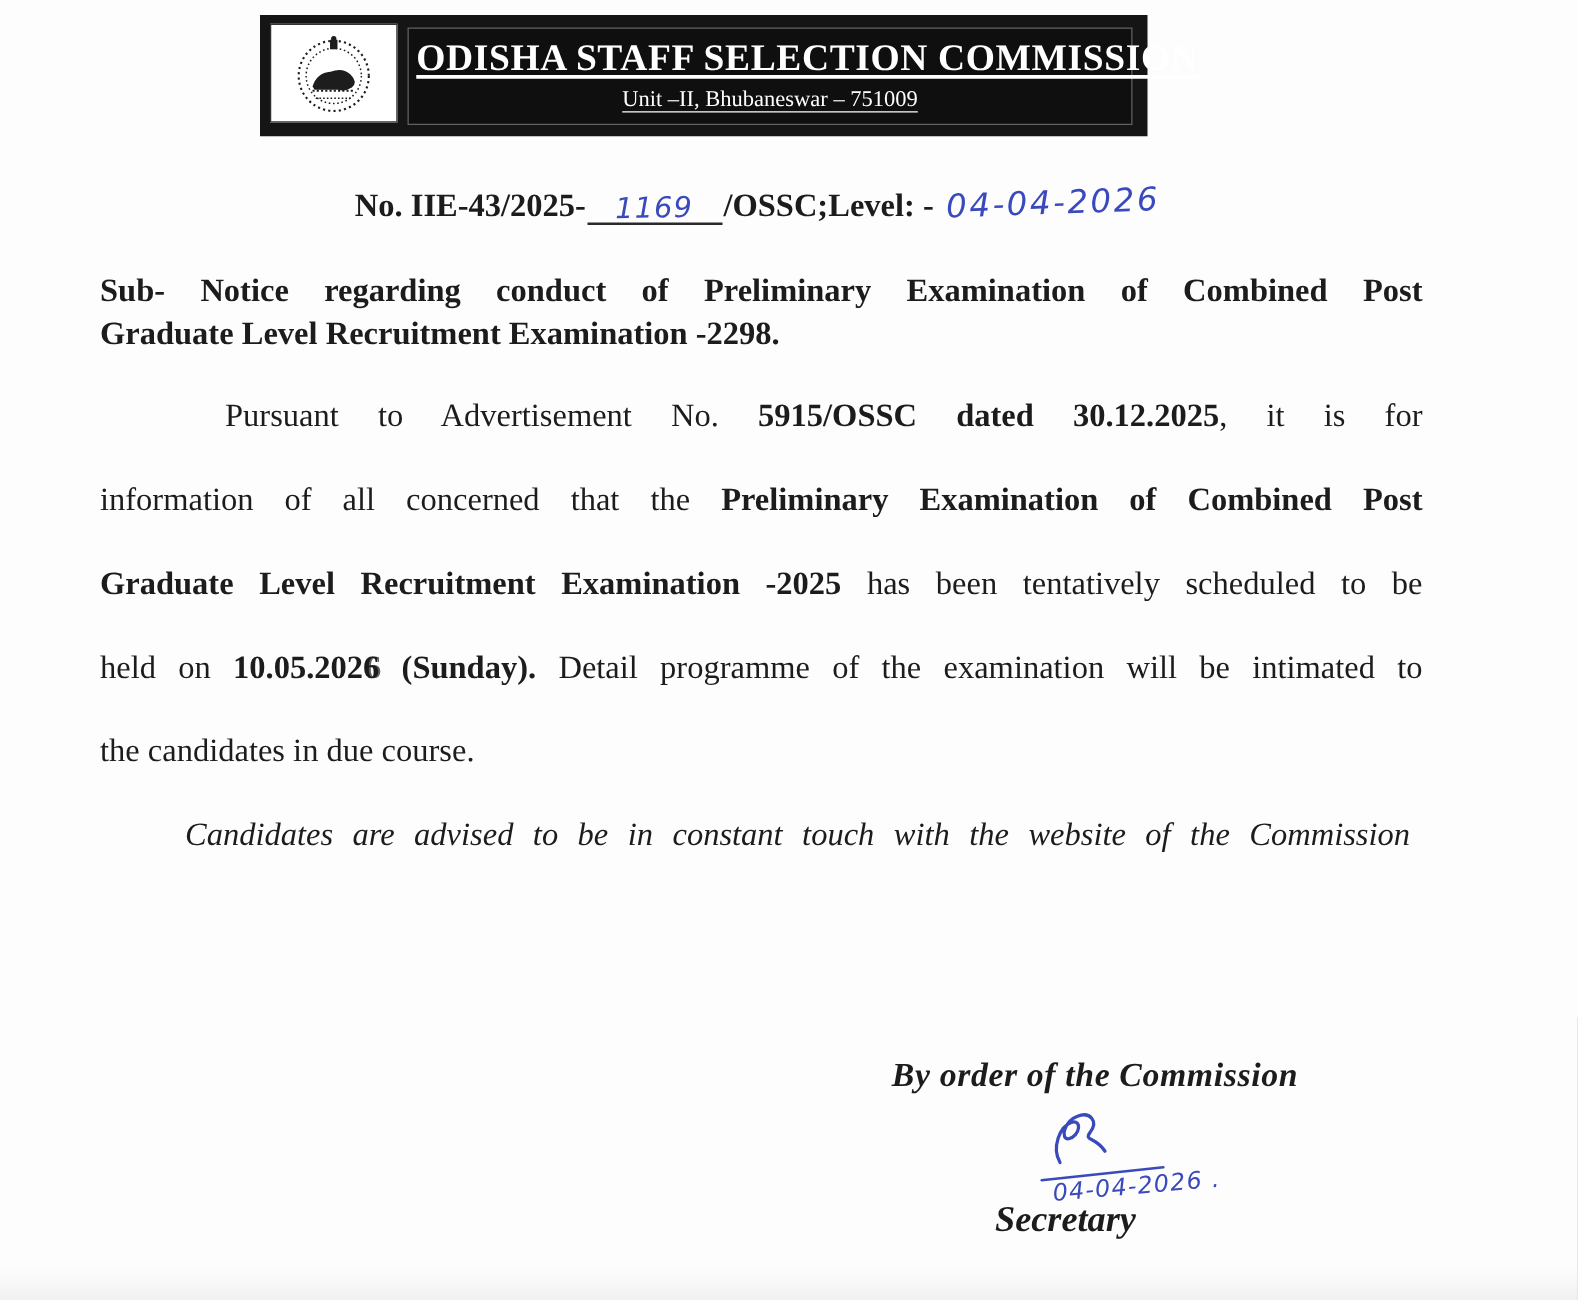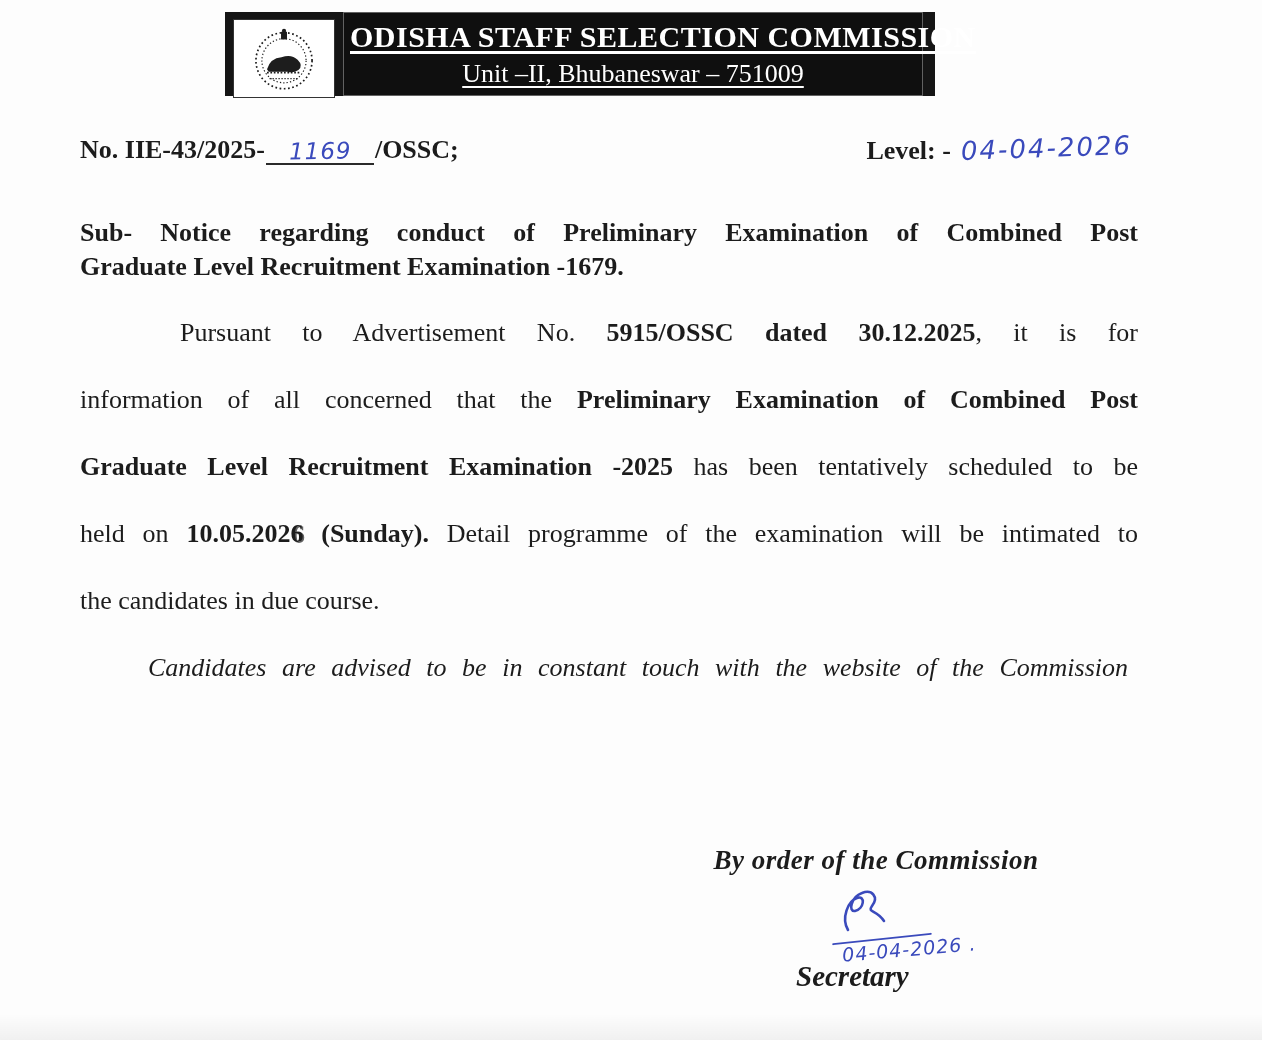--- a/index.html
+++ b/index.html
@@ -12,46 +12,46 @@
     font-family:"Liberation Serif", serif; color:var(--text);
   }
   .page::after{ 
     content:""; position:absolute; left:0; right:0; bottom:0; height:26px;
     background:linear-gradient(to bottom, rgba(0,0,0,0) , rgba(0,0,0,0.05));
     pointer-events:none;
   }
 
   
   .header-band{
-    position:absolute; left:225px; top:12px; width:710px; height:84px;
-    background:var(--band); display:flex; 
+    position:absolute; left:208px; top:12px; width:710px; height:97px;
+    background:var(--band); display:flex; align-items:center;
   }
   .emblem-box{
     position:absolute; left:8px; top:7px; width:100px; height:77px;
     background:#fff; border:1px solid #333;
     display:flex; align-items:center; justify-content:center;
   }
   .header-text{
     margin-left:118px; width:566px; text-align:center; color:#fff;
     border:1px solid rgba(255,255,255,0.35); padding:7px 6px 9px 6px;
     background:rgba(0,0,0,0.25);
   }
   .org-name{
     font-size:30px; font-weight:bold; letter-spacing:0.5px;
     text-decoration:underline; text-underline-offset:4px; white-space:nowrap;
   }
   .org-unit{
-    font-size:26px; margin-top:5px;
+    font-size:18px; margin-top:5px;
     text-decoration:underline; text-underline-offset:4px; white-space:nowrap;
   }
 
   
   .ref-row{
-    position:absolute; left:80px; top:135px; width:1052px;
-    display:flex; justify-content:space-between; align-items:flex-start;
+    position:absolute; left:80px; top:150px; width:1052px;
+    display:flex; justify-content:center; align-items:flex-start;
     font-size:26px; font-weight:bold;
   }
   .blank-fill{
     display:inline-block; min-width:108px; text-align:center;
     border-bottom:2px solid #2a2a2a; line-height:1.05; margin:0 1px;
   }
   .hw{
     color:var(--ink-blue); font-family:"DejaVu Sans", sans-serif;
     font-style:italic; font-weight:400;
   }
@@ -123,21 +123,21 @@
     <div>
       <span>No. IIE-43/2025-</span><span class="blank-fill"><span class="hw ref-hw">1169</span></span><span>/OSSC;</span>
     </div>
     <div>
       <span>Level: -</span><span class="hw date-hw">04-04-2026</span>
     </div>
   </div>
 
   <div class="subject">
     <div class="jst">Sub- Notice regarding conduct of Preliminary Examination of Combined Post</div>
-    <div>Graduate Level Recruitment Examination -1679.</div>
+    <div>Graduate Level Recruitment Examination -2298.</div>
   </div>
 
   <div class="para1">
     <div class="jst ind-a"><span>Pursuant to Advertisement No. </span><span class="sg-b">5915/OSSC dated 30.12.2025</span><span>, it is for</span></div>
     <div class="jst"><span>information of all concerned that the </span><span class="sg-b">Preliminary Examination of Combined Post</span></div>
     <div class="jst"><span class="sg-b">Graduate Level Recruitment Examination -2025</span><span> has been tentatively scheduled to be</span></div>
     <div class="jst"><span>held on </span><span class="sg-b">10.05.202</span><span class="sg-b sg-s">6</span><span class="sg-b"> (Sunday).</span><span>  Detail programme of the examination will be intimated to</span></div>
     <div><span>the candidates in due course.</span></div>
   </div>
 

